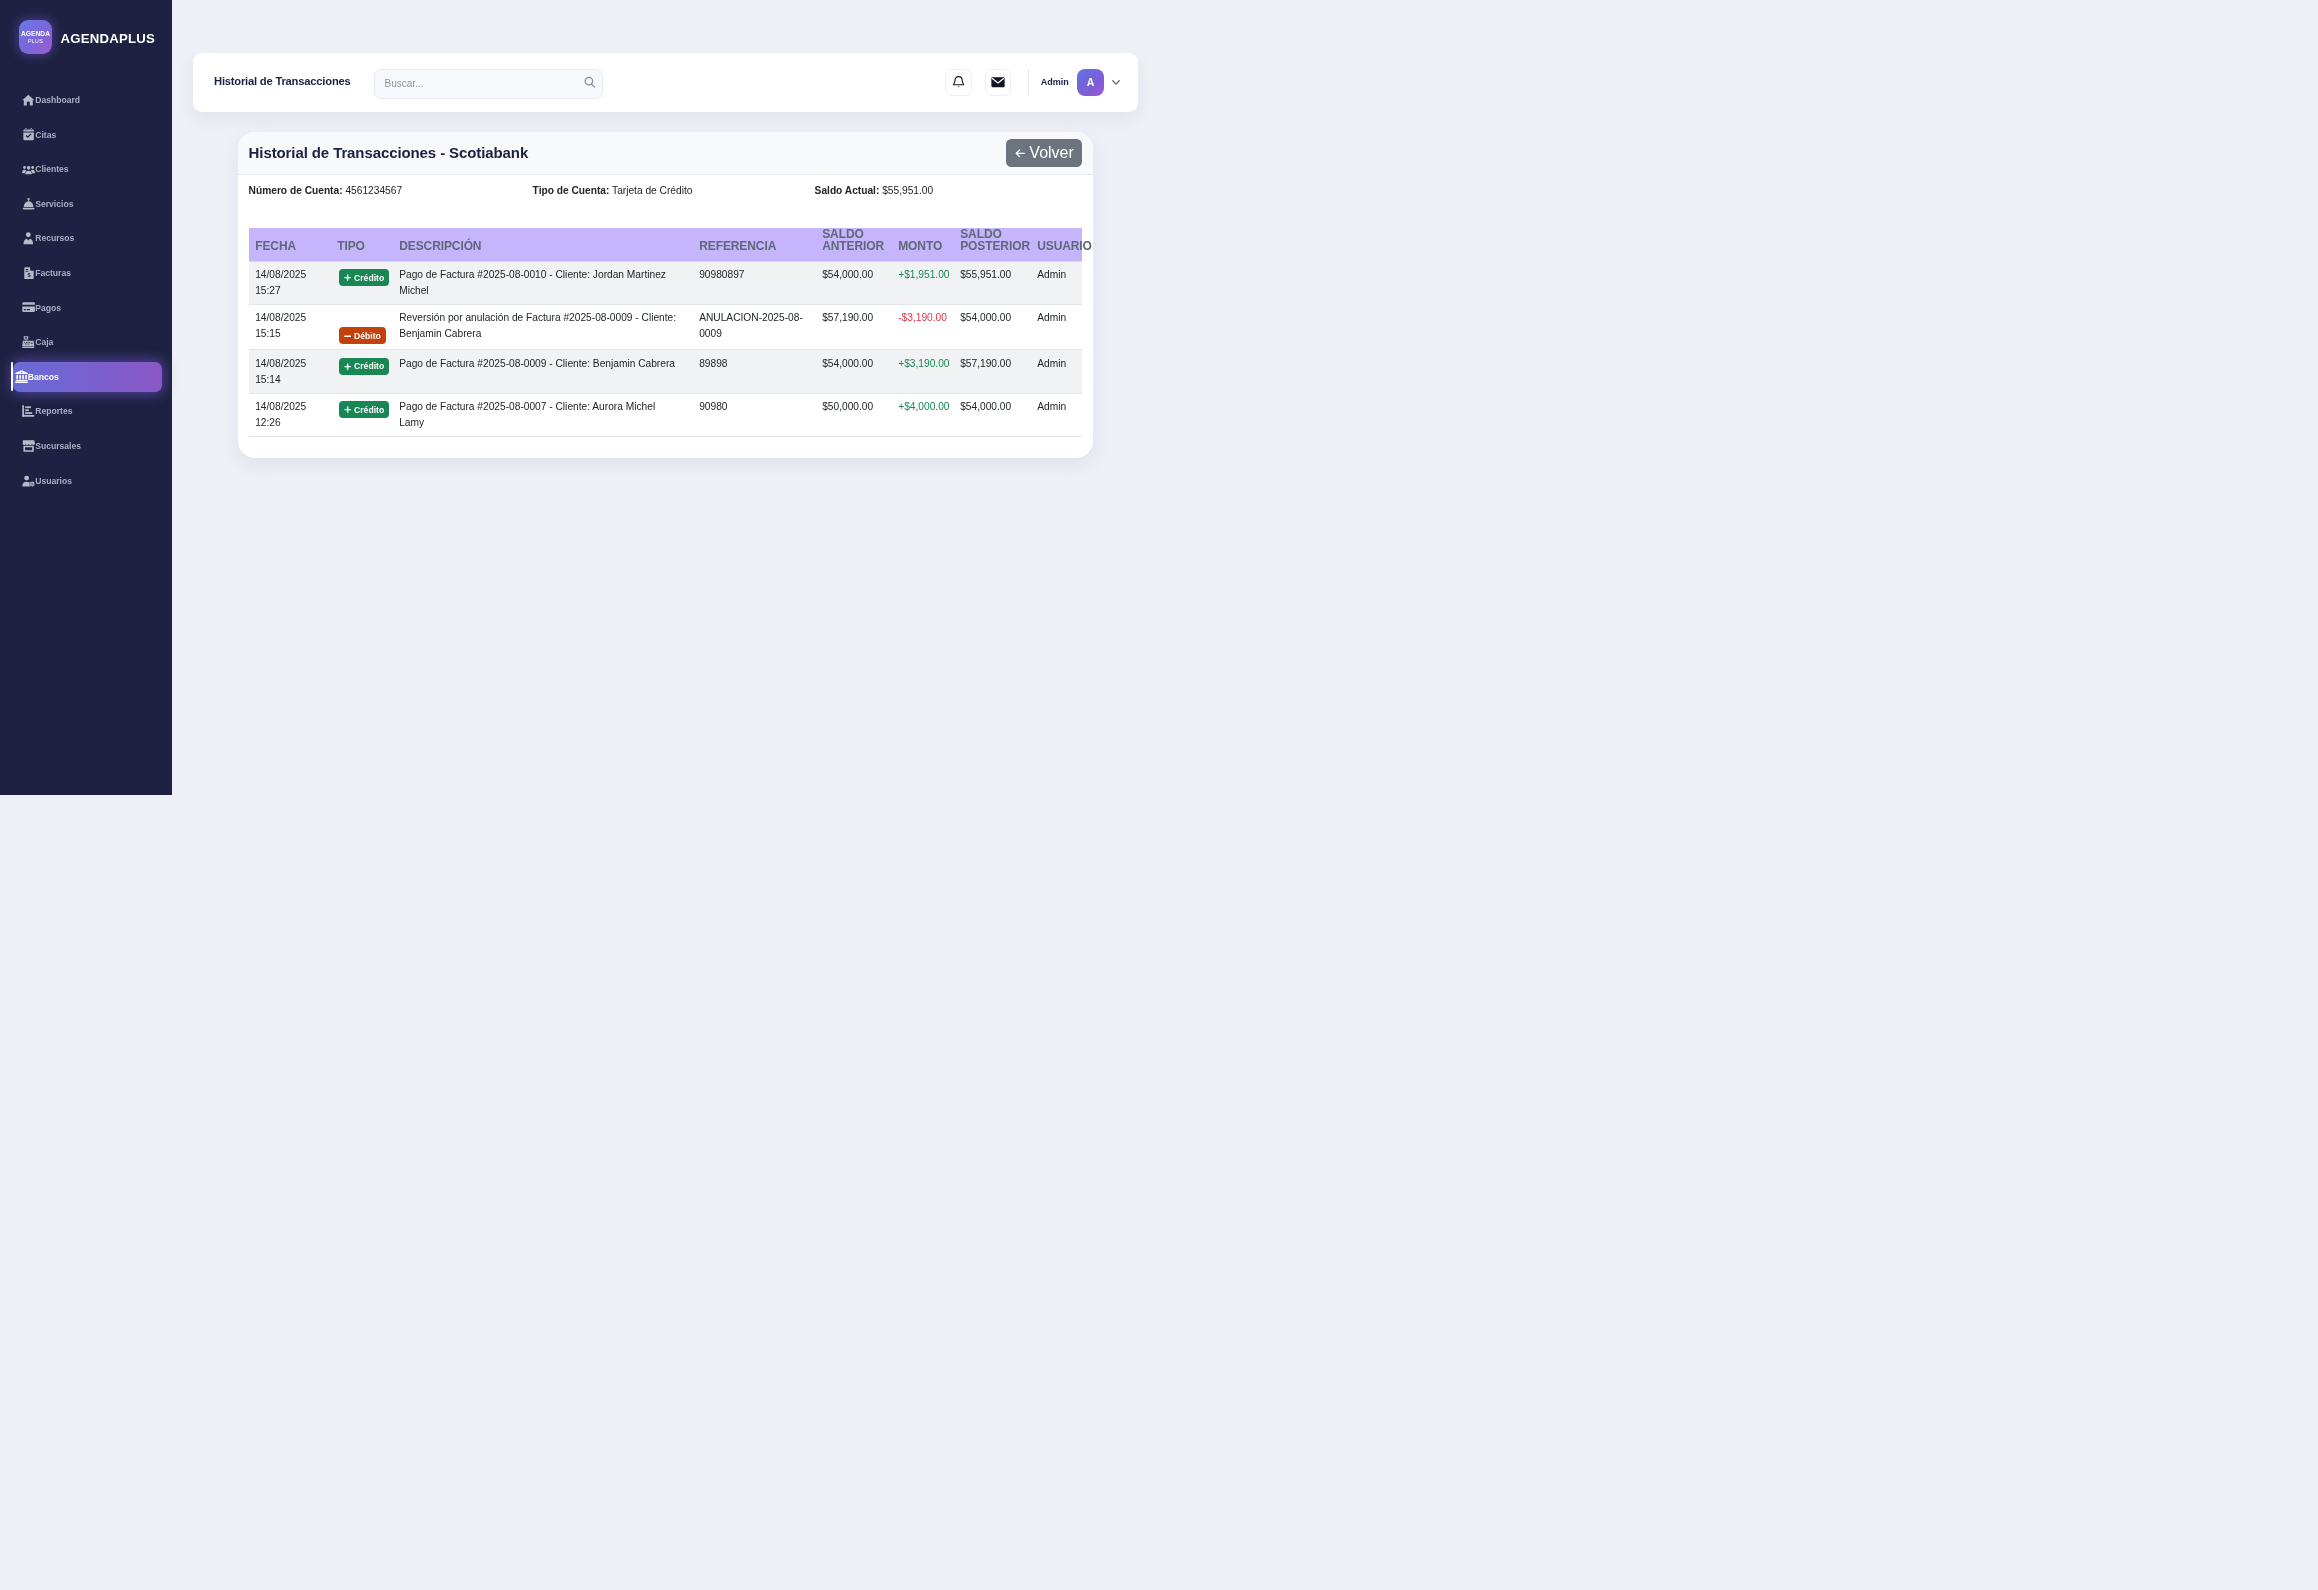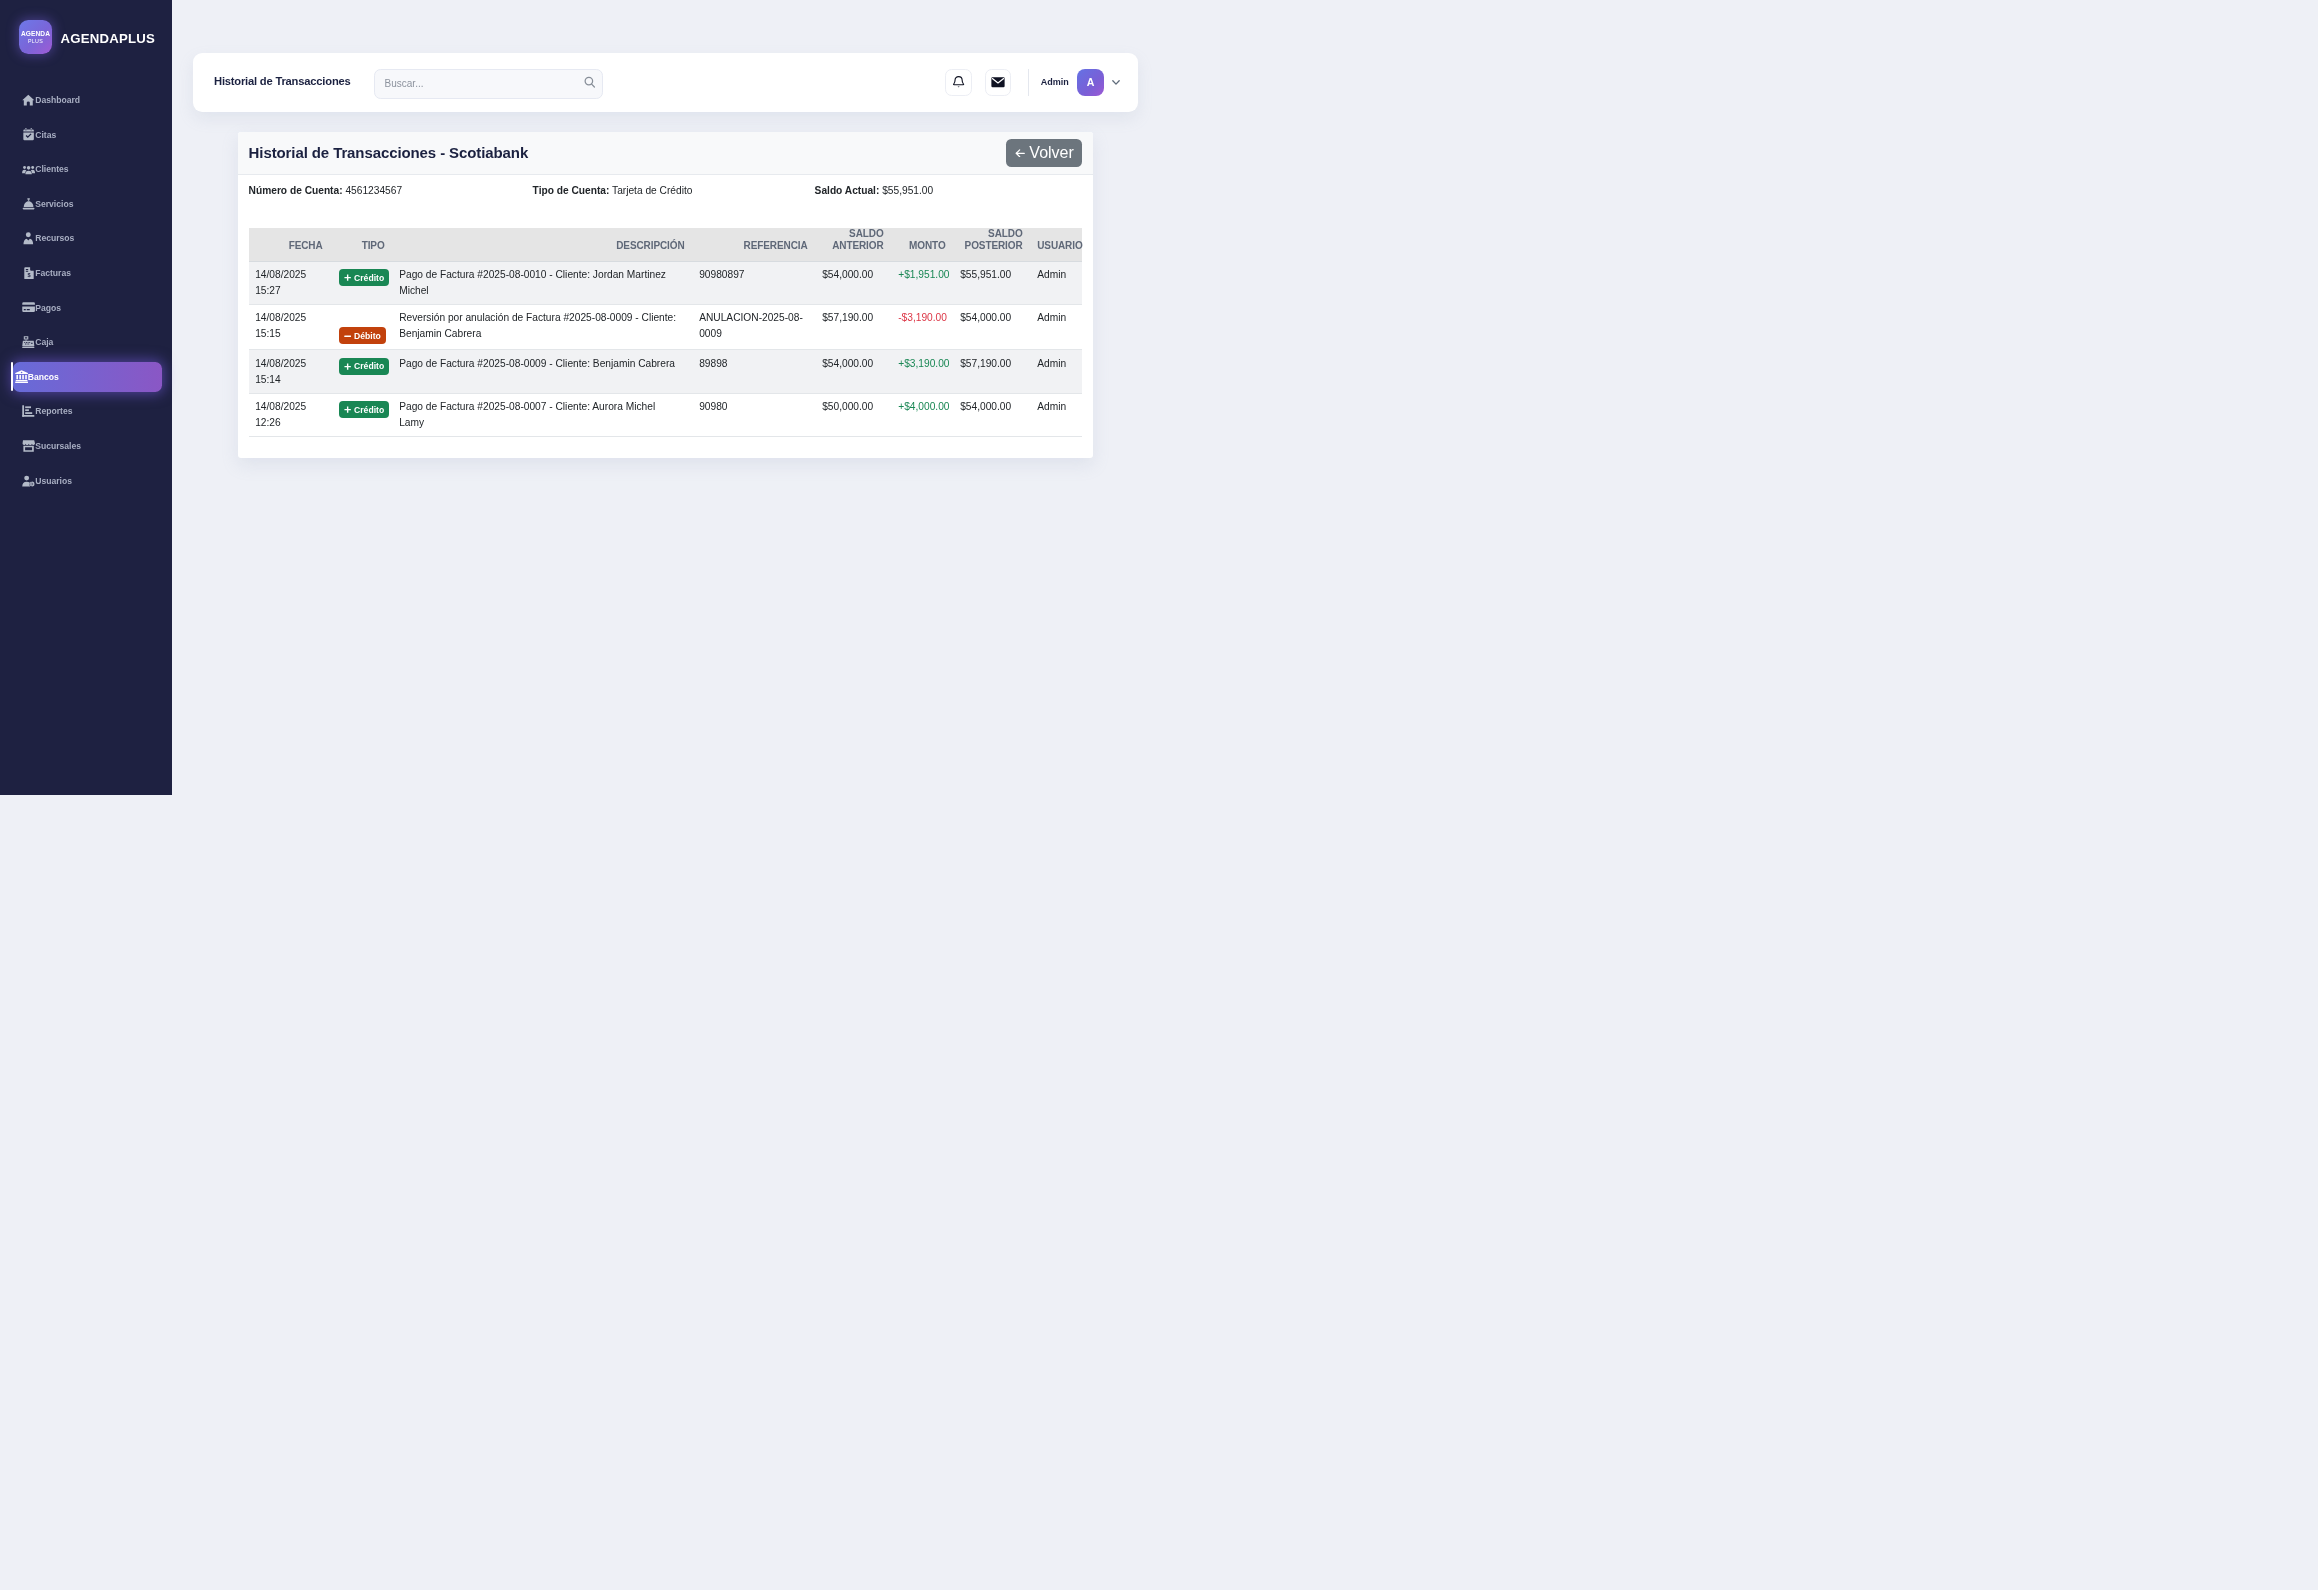--- a/index.html
+++ b/index.html
@@ -47,35 +47,35 @@
   .icon-btn + .icon-btn { margin-left:13px; }
   .vdiv { width:1px; height:26.4px; background:#e4e7ee; margin:0 12.2px 0 16.5px; }
   .admin-name { font-size:9px; font-weight:700; color:#1b2140; }
   .avatar { width:26.4px; height:26.4px; border-radius:8px; margin-left:8.6px;
     background:linear-gradient(135deg,#6472e4 0%,#7a5fd6 60%,#9c59d4 100%);
     color:#fff; font-size:10.6px; font-weight:700; display:flex; align-items:center; justify-content:center; }
   .chev { margin-left:8.3px; display:flex; }
 
   
   .content { padding:20px 45px 0 45px; }
-  .card { background:#fff; border-radius:3px; box-shadow:0 6.6px 17px rgba(145,155,185,.16); overflow:hidden; }
+  .card { background:#fff; border-radius:17px; box-shadow:0 6.6px 17px rgba(145,155,185,.16); overflow:hidden; }
   .card-header { background:#f8f9fa; height:43px; border-bottom:1px solid #e7eaee;
     display:flex; align-items:center; padding:0 10.6px; }
   .card-header h2 { font-size:15px; font-weight:700; color:#1b2140; letter-spacing:-0.1px; position:relative; top:-1px; }
   .btn-volver { margin-left:auto; background:#6c757d; color:#fff; border:none; border-radius:5.3px;
     height:28px; padding:0 8.6px; font-size:16px; font-weight:400; font-family:"Liberation Sans",sans-serif;
     display:flex; align-items:center; gap:4.6px; }
   .card-body { padding:10.6px; }
   .info-row { display:flex; margin:-1.3px 0 0 0; font-size:10.2px; color:#212529; line-height:14.5px; }
   .info-row b { font-weight:700; }
   .info-c1 { width:284px; }
   .info-c2 { width:282px; }
 
   table { width:100%; border-collapse:collapse; table-layout:fixed; margin-top:29px; margin-bottom:10.2px; }
-  thead th { background:#e5e5e5; text-align:right; font-size:10px; font-weight:700; color:#5f6878; letter-spacing:-0.1px;
+  thead th { background:#c4b5fd; text-align:left; font-size:12px; font-weight:700; color:#5f6878; letter-spacing:-0.1px;
     padding:0.7px 8px 8.3px 6.6px; line-height:12px; border-bottom:0.7px solid #d7dbdf; vertical-align:bottom; height:33px; }
   tbody td { font-size:10.2px; color:#212529; padding:5.3px 8px 5px 6.6px; line-height:16px;
     vertical-align:top; border-bottom:0.7px solid #e3e6e9; white-space:nowrap; }
   tr.stripe td { background:#f1f2f4; }
   .tgreen { color:#198754; }
   .tred { color:#dc3545; }
   .badge { display:inline-flex; align-items:center; gap:2.6px; height:17px; padding:0 5.3px;
     border-radius:4px; color:#fff; font-size:8.6px; font-weight:700; margin:2.3px 0 0 1.7px; vertical-align:top; }
   .badge.green { background:#198754; }
   .badge.red { background:#c2410c;margin-top:17px; }

